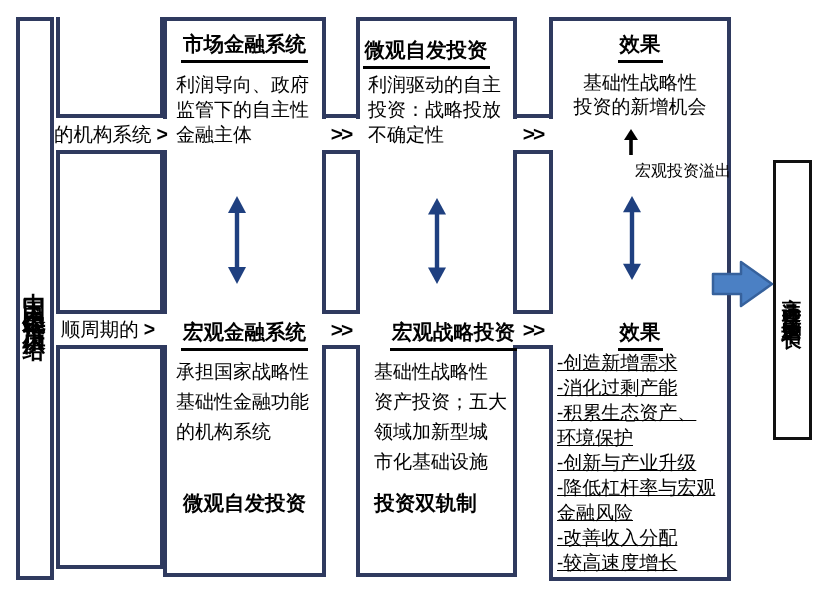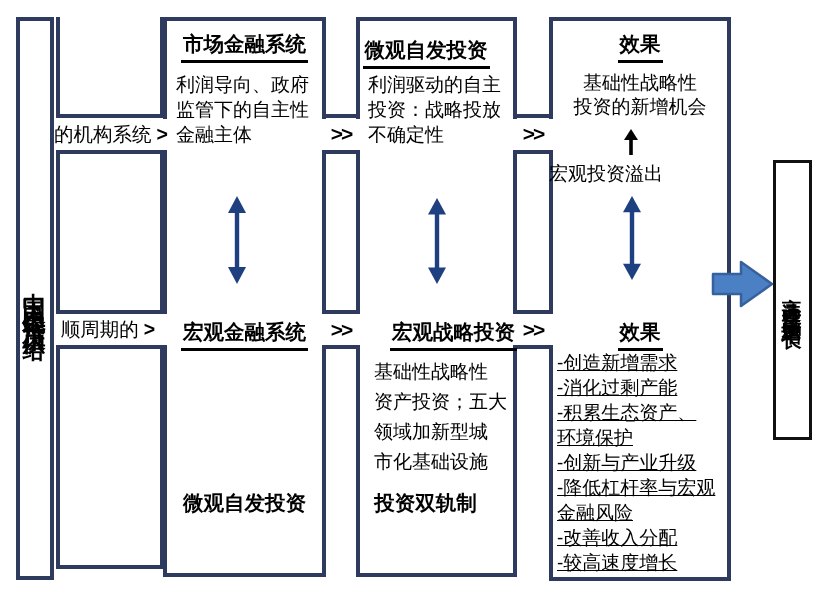--- a/index.html
+++ b/index.html
@@ -25,21 +25,21 @@
   .chev{position:absolute;z-index:6;text-align:center;font-weight:700;font-size:21px;letter-spacing:-2px;line-height:26px;}
   
   .title-wrap{position:absolute;text-align:center;z-index:6;}
   .title{display:inline-block;font-weight:700;font-size:20.5px;border-bottom:3px solid var(--ink);padding:0 2px 2px 2px;white-space:nowrap;}
   .para{position:absolute;font-size:19px;line-height:25px;white-space:pre-line;z-index:6;}
   .para.lh30{line-height:30px;}
   .para.lh24{line-height:24px;}
   .center{text-align:center;}
   .emph{position:absolute;font-weight:700;font-size:20.5px;text-align:center;z-index:6;white-space:nowrap;}
   .list{position:absolute;font-size:19px;line-height:25px;white-space:pre-line;z-index:6;}
-  .spill{position:absolute;font-size:19px;text-align:left;z-index:6;white-space:nowrap;}
+  .spill{position:absolute;font-size:16px;text-align:right;z-index:6;white-space:nowrap;}
   svg{position:absolute;z-index:7;overflow:visible;}
   .dblfill{fill:var(--double-arrow);}
   .upfill{fill:var(--ink);}
   .bigfill{fill:var(--big-arrow-fill);stroke:var(--big-arrow-stroke);stroke-width:2.5;stroke-linejoin:round;}
 </style>
 </head>
 <body>
 
 <div id="diagram">
 
@@ -94,20 +94,23 @@
 监管下的自主性
 金融主体</div>
   <svg style="left:224px;top:196px;" width="26" height="88" viewBox="0 0 26 88">
     <polygon class="dblfill" points="13,0 4,17 22,17"></polygon>
     <rect class="dblfill" x="10.8" y="15" width="4.4" height="58"></rect>
     <polygon class="dblfill" points="13,88 4,71 22,71"></polygon>
   </svg>
   <div class="title-wrap" style="left:163px;top:318px;width:163px;">
     <span class="title">宏观金融系统</span>
   </div>
+  <div class="para lh30" style="left:176px;top:357px;width:148px;">承担国家战略性
+基础性金融功能
+的机构系统</div>
   <div class="emph" style="left:163px;top:489px;width:163px;">微观自发投资</div>
 
   <div class="title-wrap" style="left:356px;top:36px;width:140px;">
     <span class="title">微观自发投资</span>
   </div>
   <div class="para" style="left:368px;top:72px;width:146px;">利润驱动的自主
 投资：战略投放
 不确定性</div>
   <svg style="left:424px;top:198px;" width="26" height="86" viewBox="0 0 26 88" preserveAspectRatio="none">
     <polygon class="dblfill" points="13,0 4,17 22,17"></polygon>

